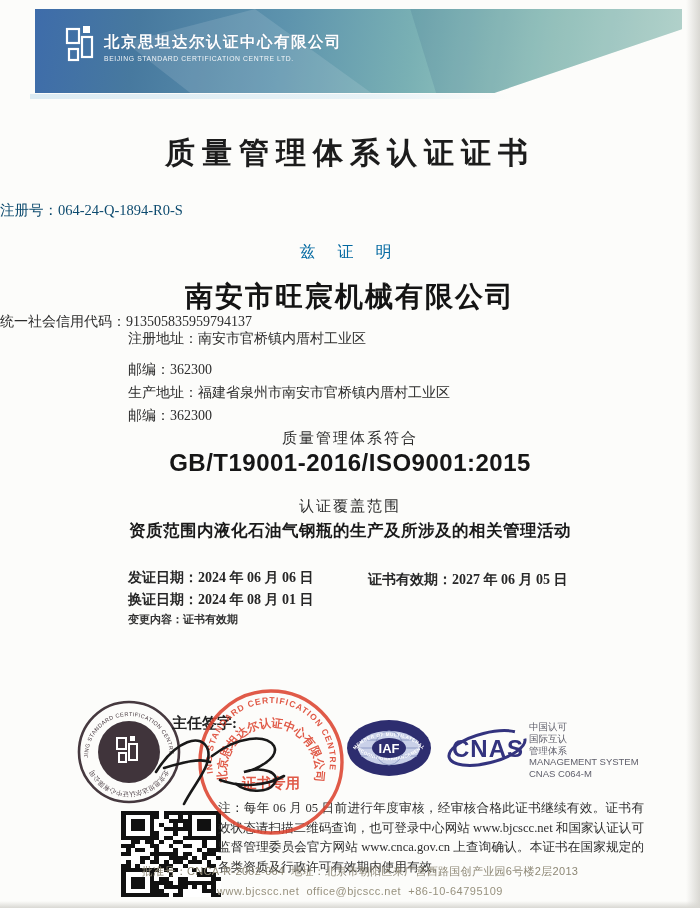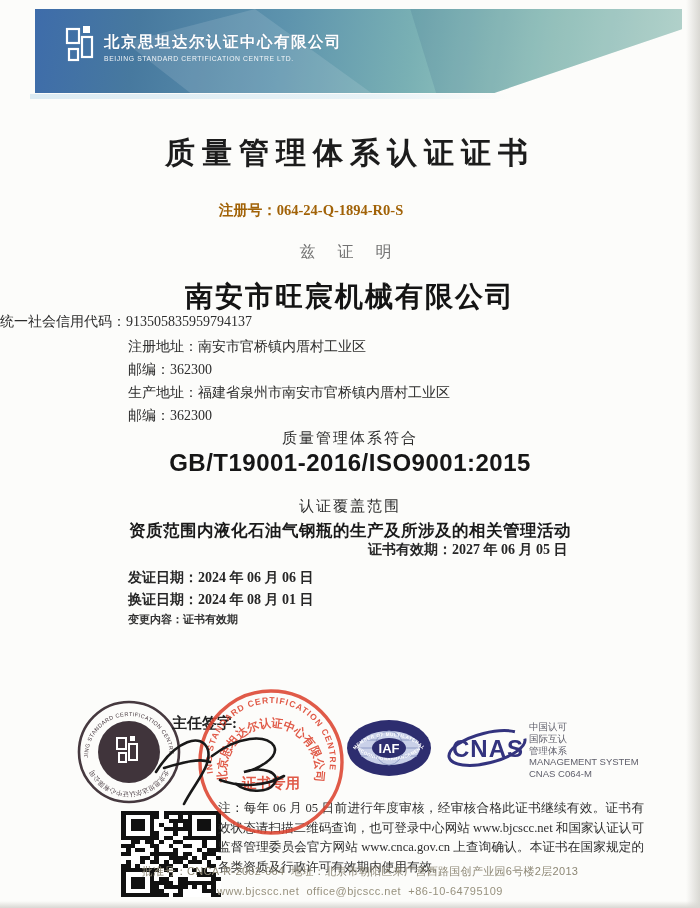--- a/index.html
+++ b/index.html
@@ -18,22 +18,22 @@
     clip-path:polygon(58% 0,100% 0,100% 24%,78% 100%,62% 100%);}
   #banner-shadow{left:30px;top:94px;width:480px;height:5px;background:linear-gradient(90deg,#dcebf3,#e7f2f6 70%,rgba(231,242,246,0));}
   #header-logo{left:64px;top:24px;}
   #header-text{left:104px;top:32px;color:#fff;font-family:"Liberation Sans","DejaVu Sans",sans-serif;z-index:2;}
   #header-cn{font-size:15.5px;font-weight:bold;letter-spacing:1.5px;text-shadow:0 0 1px rgba(30,60,100,.4);}
   #header-en{font-size:6.8px;letter-spacing:.6px;margin-top:2px;opacity:.92;}
 
   
   .center{left:0;width:700px;text-align:center;}
   #title{top:133px;font-size:30px;font-weight:bold;letter-spacing:7px;color:#1c1c1c;}
-  #reg-line{top:201px;left:0;width:622px;text-align:center;font-size:14.5px;font-weight:bold;color:#a16207;}
-  #certify{top:242px;font-size:16px;letter-spacing:9px;color:#737373;}
+  #reg-line{top:201px;left:0;width:622px;text-align:left;font-size:14.5px;font-weight:normal;color:#0c4a6e;}
+  #certify{top:242px;font-size:16px;letter-spacing:9px;color:#0369a1;}
   #company{top:265px;font-size:28px;font-weight:bold;letter-spacing:2px;color:#141414;margin-top:13px;}
   #credit-line{top:313px;left:0;width:636px;text-align:left;font-size:14px;color:#2c2c2c;}
   .fieldline{left:128px;font-size:14px;color:#2c2c2c;}
   #std-intro{top:429px;font-size:15px;letter-spacing:2px;}
   #std{top:449px;font-size:24px;font-weight:bold;font-family:"Liberation Sans","DejaVu Sans",sans-serif;letter-spacing:.5px;color:#161616;}
   #scope-title{top:497px;font-size:15px;letter-spacing:2px;}
   #scope{top:520px;font-size:16.5px;font-weight:bold;letter-spacing:.5px;color:#1a1a1a;}
   .dateline{font-size:14px;font-weight:600;color:#262626;}
   #change-line{left:128px;top:612px;font-size:11px;font-weight:600;color:#333;}
 
@@ -78,42 +78,42 @@
   <div id="reg-line" class="abs">
     <span>注册号：</span><span>064-24-Q-1894-R0-S</span>
   </div>
 
   <div id="certify" class="abs center">兹 证 明</div>
   <div id="company" class="abs center">南安市旺宸机械有限公司</div>
   <div id="credit-line" class="abs">
     <span>统一社会信用代码：</span><span>913505835959794137</span>
   </div>
 
-  <div class="abs fieldline" style="top:338px;">
+  <div class="abs fieldline" style="top:330px;">
     <span>注册地址：</span><span>南安市官桥镇内厝村工业区</span>
   </div>
   <div class="abs fieldline" style="top:361px;">
     <span>邮编：</span><span>362300</span>
   </div>
   <div class="abs fieldline" style="top:384px;">
     <span>生产地址：</span><span>福建省泉州市南安市官桥镇内厝村工业区</span>
   </div>
   <div class="abs fieldline" style="top:407px;">
     <span>邮编：</span><span>362300</span>
   </div>
 
   <div id="std-intro" class="abs center">质量管理体系符合</div>
   <div id="std" class="abs center">GB/T19001-2016/ISO9001:2015</div>
   <div id="scope" class="abs center">资质范围内液化石油气钢瓶的生产及所涉及的相关管理活动</div>
   <div id="scope-title" class="abs center">认证覆盖范围</div>
 
   <div class="abs dateline" style="left:128px;top:569px;">
     <span>发证日期：</span><span>2024 年 06 月 06 日</span>
   </div>
-  <div class="abs dateline" style="left:368px;top:541px;">
+  <div class="abs dateline" style="left:368px;top:571px;">
     <span>证书有效期：</span><span>2027 年 06 月 05 日</span>
   </div>
   <div class="abs dateline" style="left:128px;top:591px;">
     <span>换证日期：</span><span>2024 年 08 月 01 日</span>
   </div>
   <div id="change-line" class="abs">
     <span>变更内容：</span><span>证书有效期</span>
   </div>
 
   <div class="abs" style="left:76px;top:699px;">

